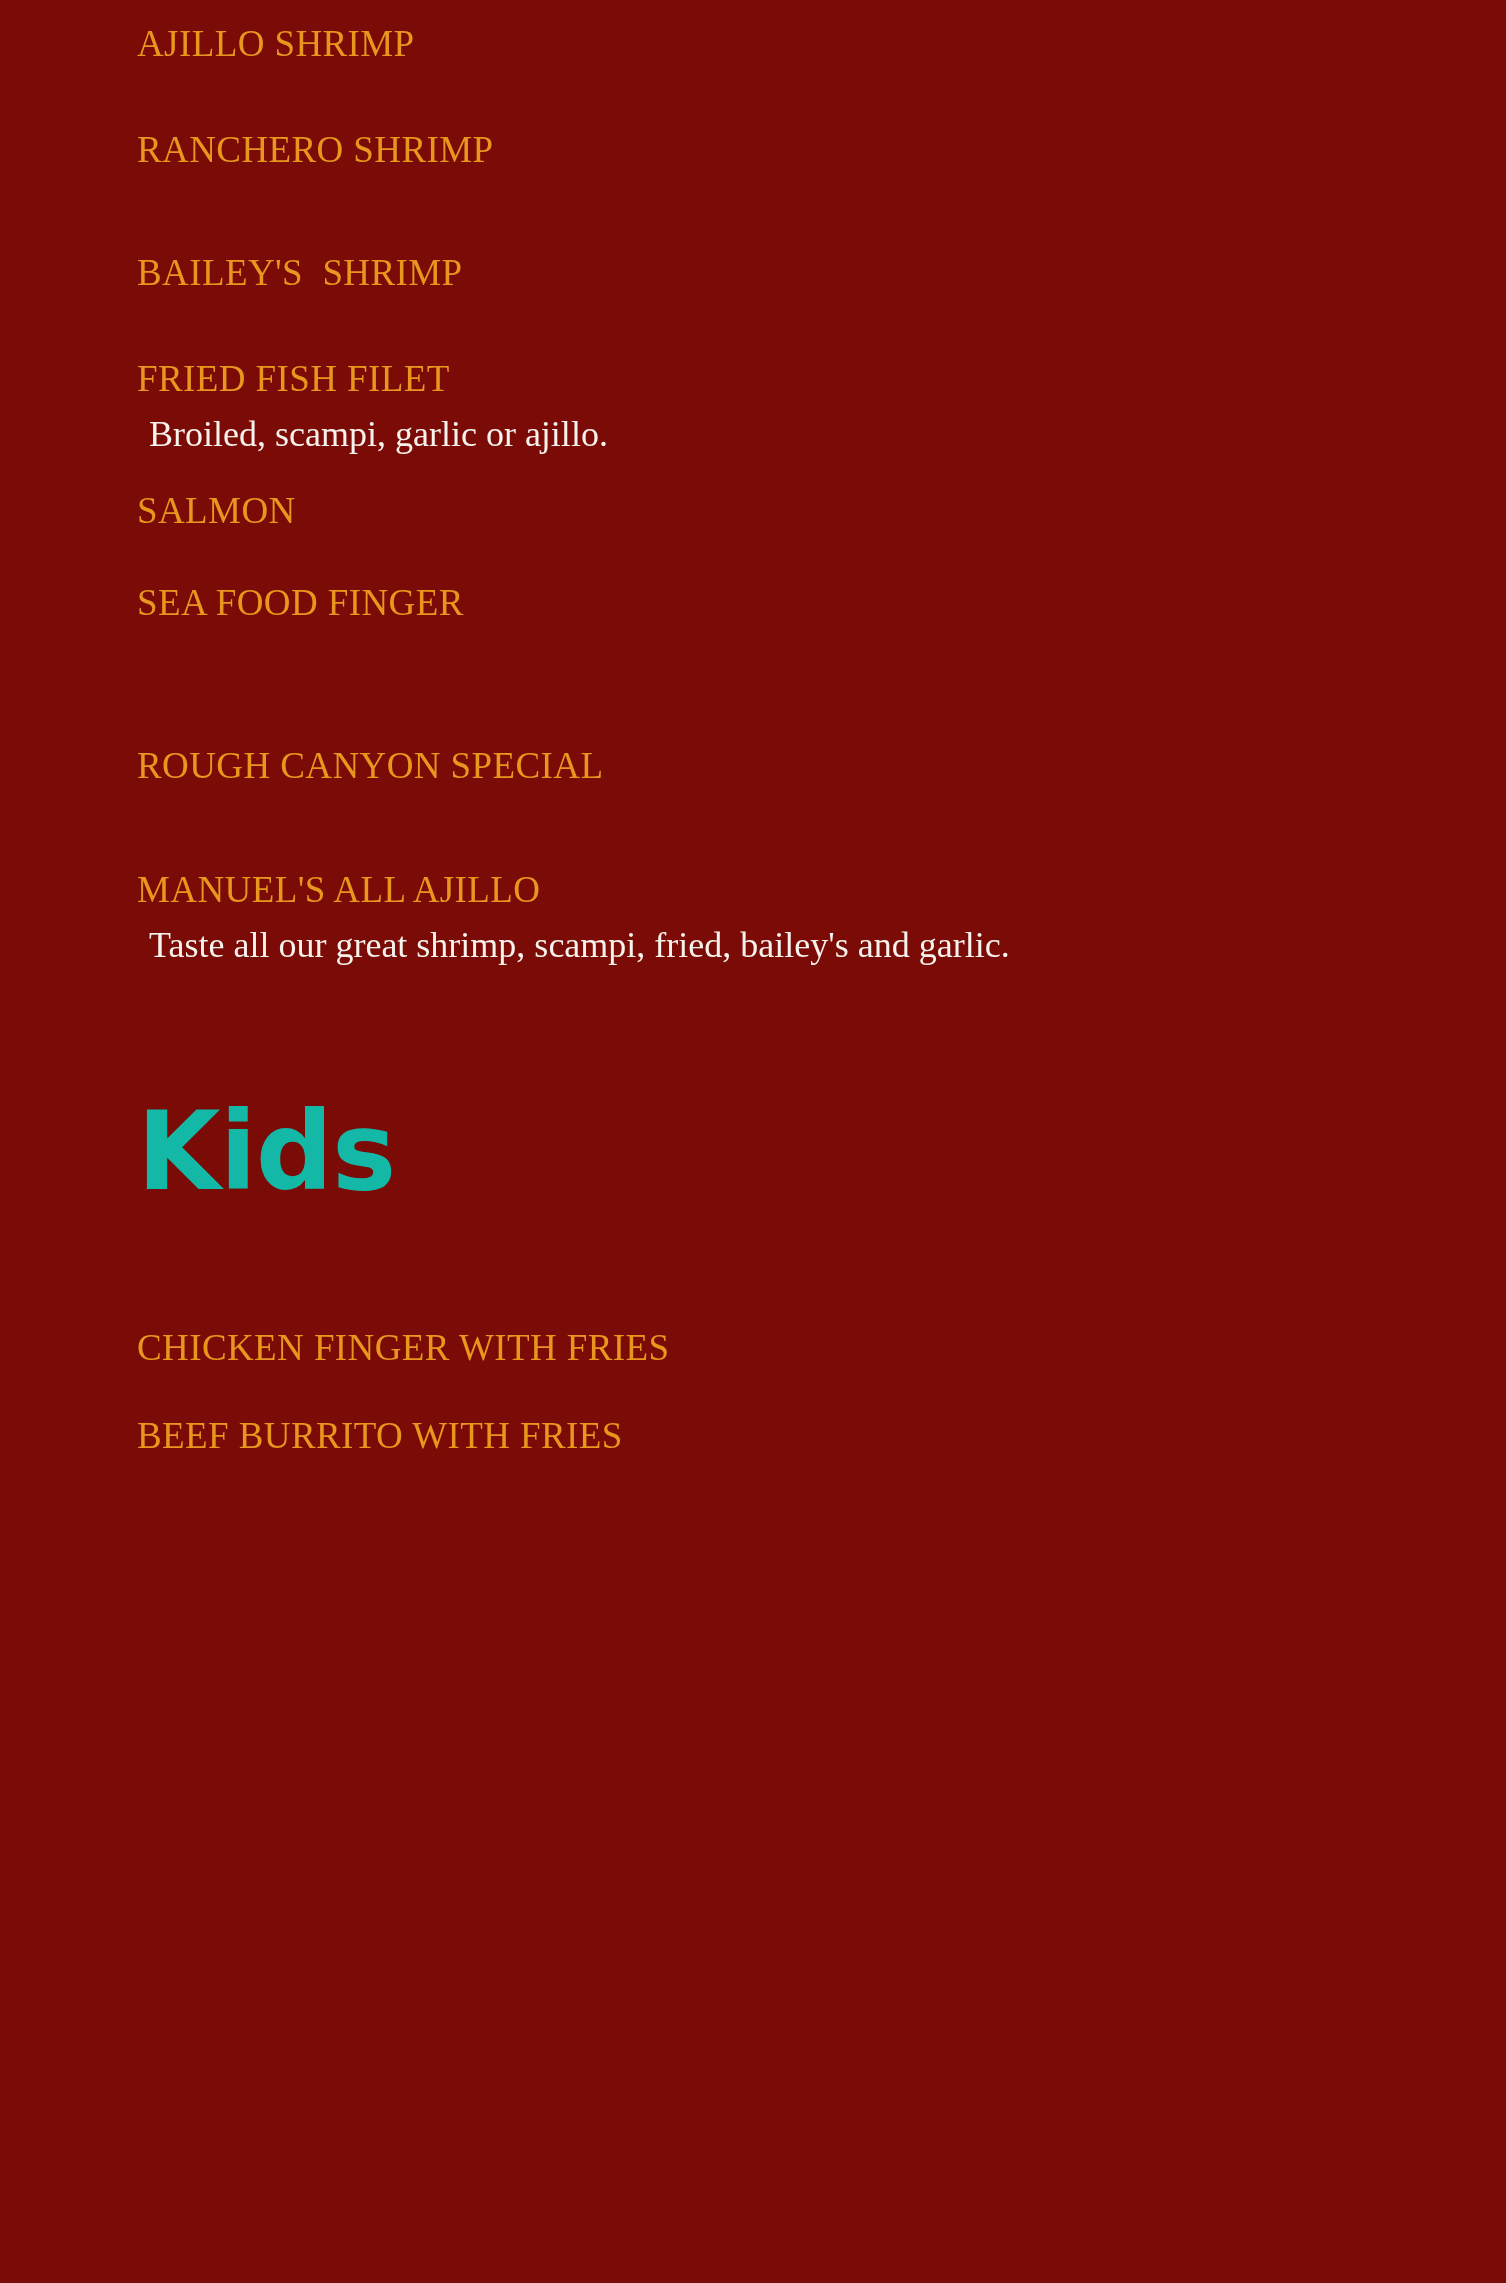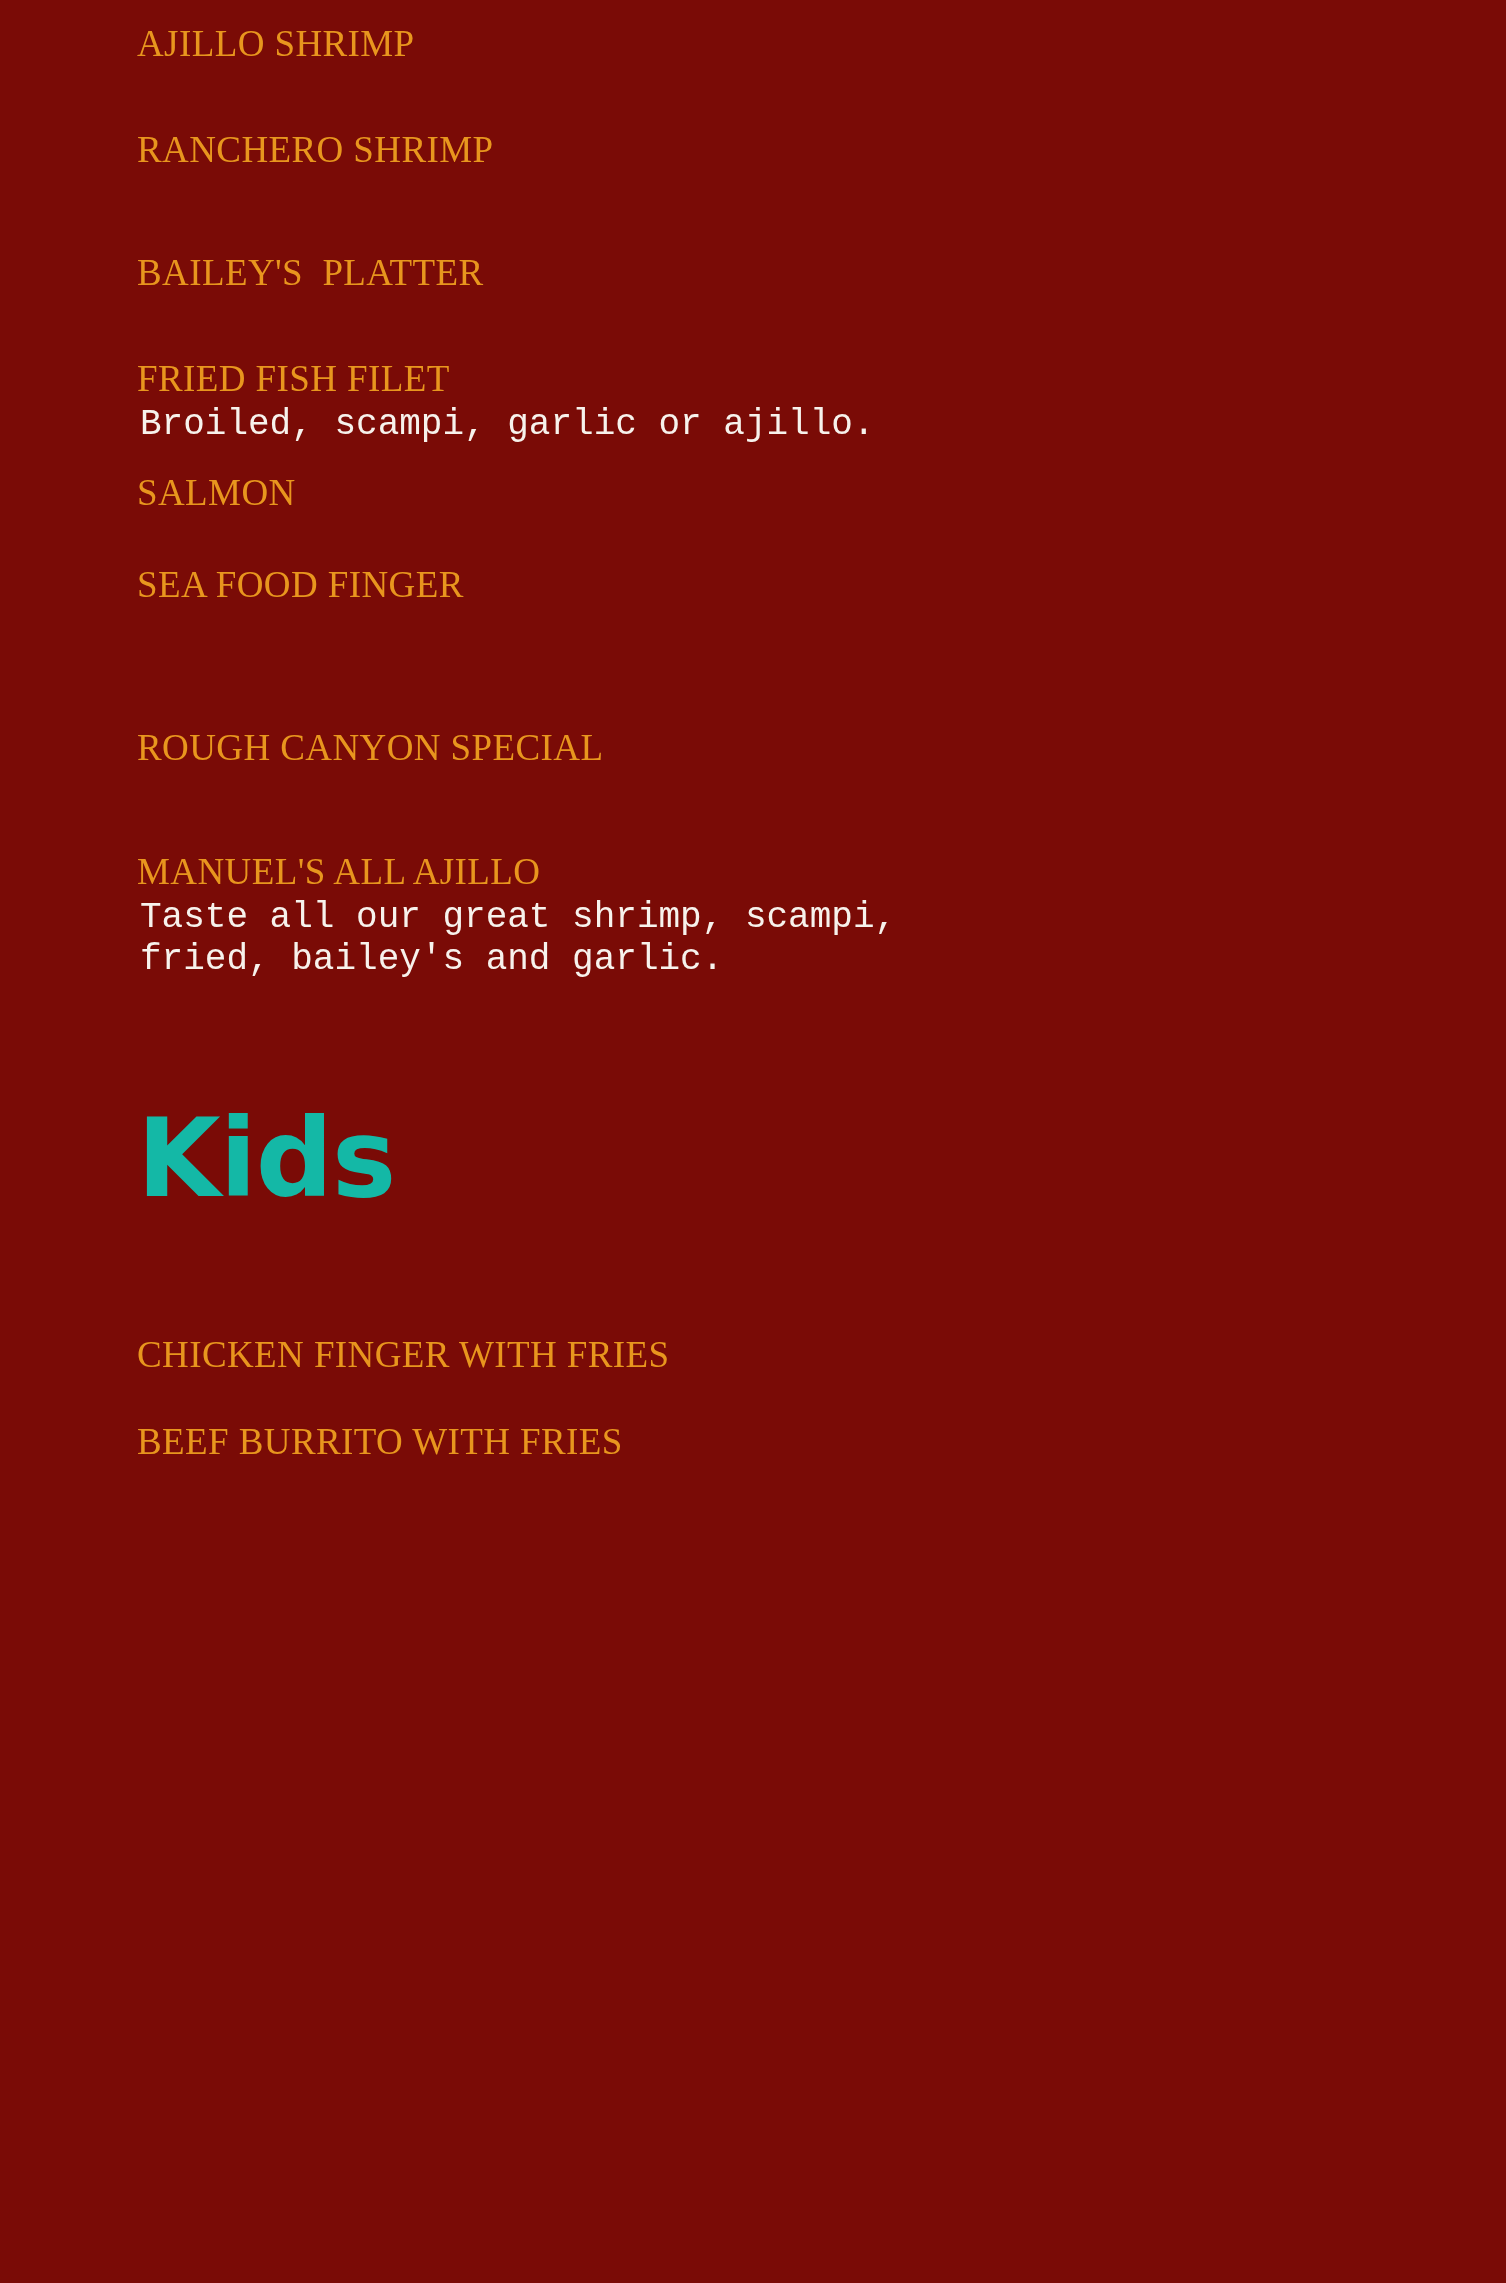--- a/index.html
+++ b/index.html
@@ -33,24 +33,24 @@
     color: #e8961e;
     font-family: "Liberation Serif", serif;
     font-size: 37px;
     line-height: 1.18;
     letter-spacing: 0.4px;
     margin: 0;
     white-space: pre;
   }
   .item-desc {
     color: #f7f2ec;
-    font-family: Liberation Mono, monospace;
+    font-family: Liberation Serif, serif;
     font-size: 36px;
     line-height: 1.18;
-    margin: 3px;
+    margin: 12px;
     max-width: 880px;
   }
   .section-heading {
     color: #14b8a6;
     font-family: "DejaVu Sans", sans-serif;
     font-weight: bold;
     font-size: 108px;
     line-height: 1.0;
     letter-spacing: -1px;
     margin: 0;
@@ -73,21 +73,21 @@
 
     <div class="sp-62"></div>
 
     <div class="menu-item">
       <div class="item-name">RANCHERO SHRIMP</div>
     </div>
 
     <div class="sp-80"></div>
 
     <div class="menu-item">
-      <div class="item-name">BAILEY'S  PLATTER</div>
+      <div class="item-name">BAILEY'S  SHRIMP</div>
     </div>
 
     <div class="sp-62"></div>
 
     <div class="menu-item">
       <div class="item-name">FRIED FISH FILET</div>
       <div class="item-desc">Broiled, scampi, garlic or ajillo.</div>
     </div>
 
     <div class="sp-22"></div>

